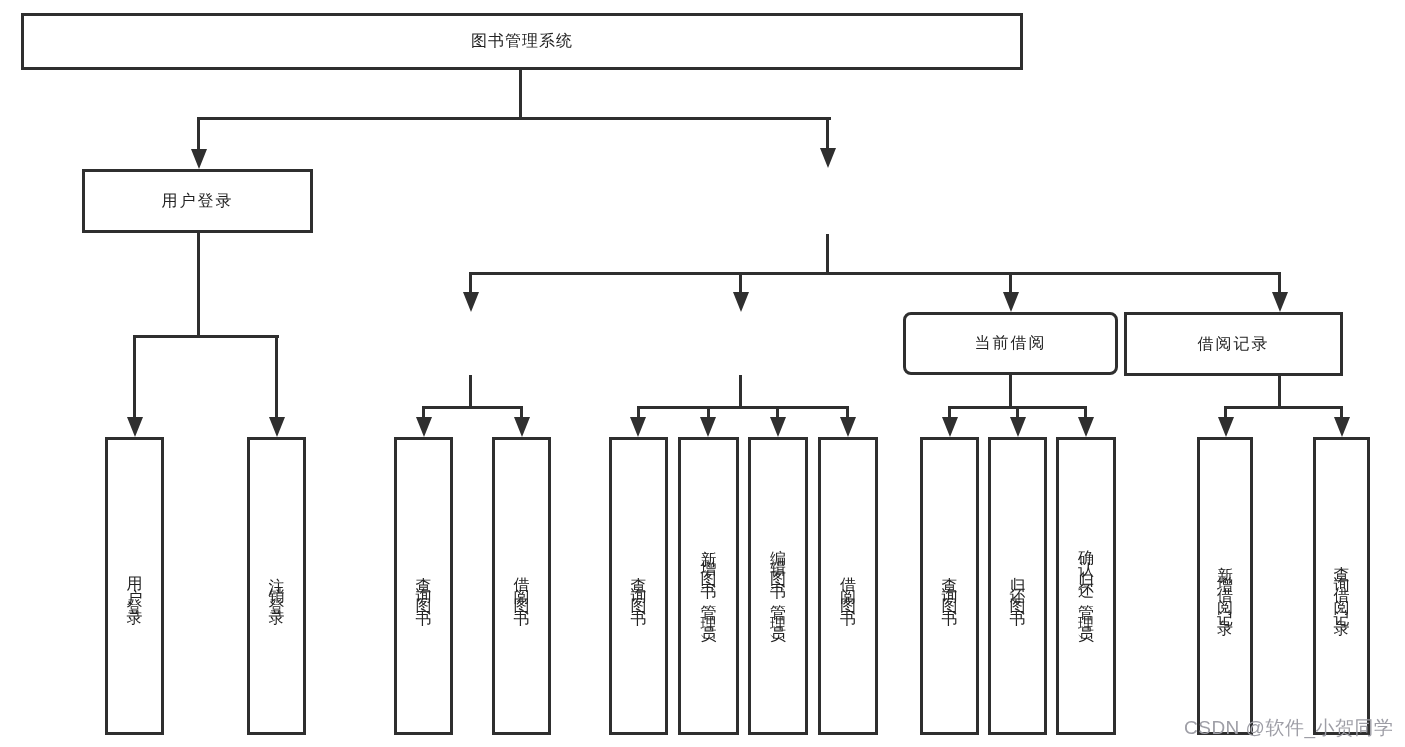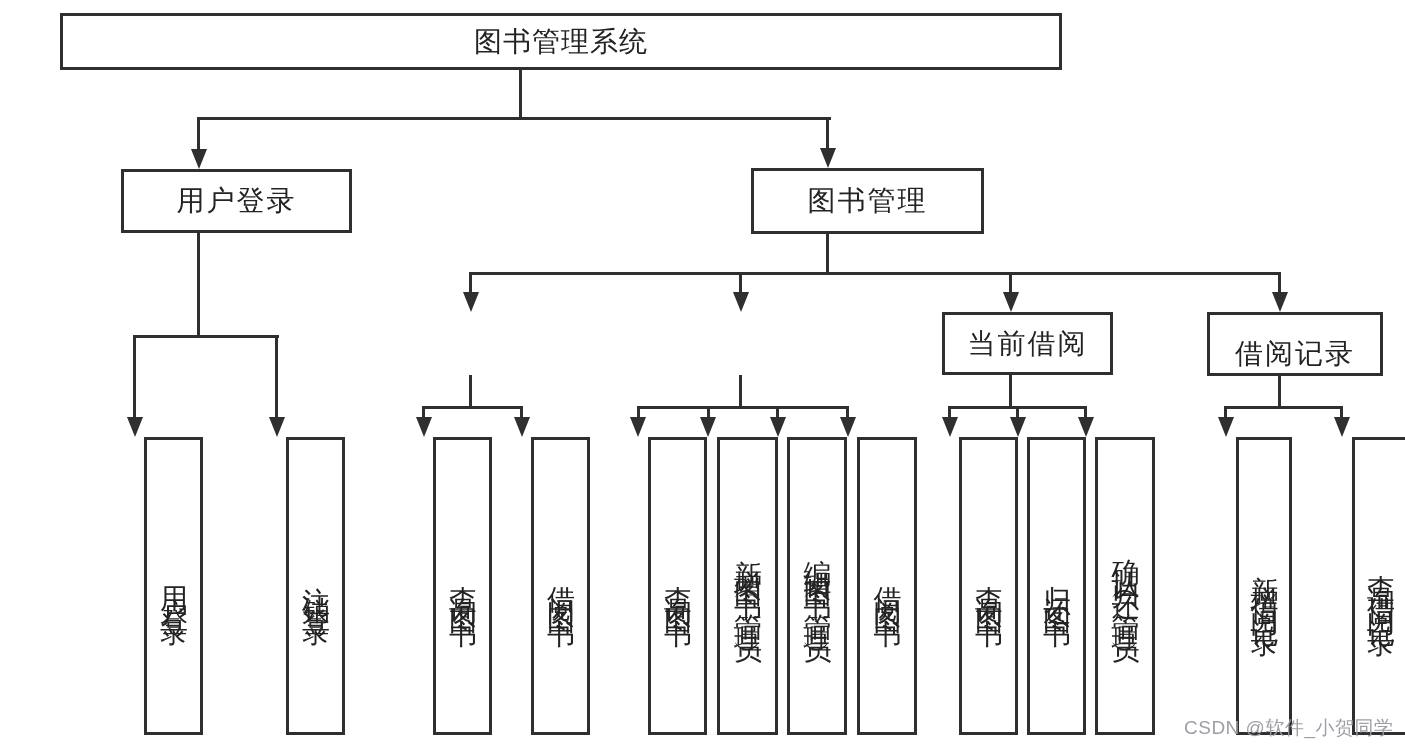--- a/index.html
+++ b/index.html
@@ -13,24 +13,23 @@
   }
   .box {
     position: absolute;
     box-sizing: border-box;
     background: #ffffff;
     border: 3px solid var(--line, #2f2f2f);
     display: flex;
     align-items: center;
     justify-content: center;
     color: var(--text, #232323);
-    font-size: 28px;
+    font-size: 16px;
     letter-spacing: 2px;
     text-align: center;
-    margin-left: 39px;
   }
   .leaf {
     writing-mode: vertical-rl;
     text-orientation: mixed;
     letter-spacing: 11px;
     line-height: 1;
     padding: 4px 0;
   }
   .vline { position: absolute; width: 3px; background: var(--line, #2f2f2f); }
   .hline { position: absolute; height: 3px; background: var(--line, #2f2f2f); }
@@ -62,46 +61,43 @@
   <div class="vline" style="left:519px; top:70px; height:48px;"></div>
   <div class="hline" style="left:197px; top:117px; width:634px;"></div>
   <div class="vline" style="left:197px; top:117px; height:33px;"></div>
   <div class="arrow" style="left:191px; top:149px;"></div>
   <div class="vline" style="left:826px; top:117px; height:33px;"></div>
   <div class="arrow" style="left:820px; top:148px;"></div>
 
   <div class="box" style="left:82px; top:169px; width:231px; height:64px;">
     <span>用户登录</span>
   </div>
-  <div class="box" style="left:712px; top:168px; width:233px; height:66px;">
-    <span>图书管理</span>
-  </div>
 
   <div class="vline" style="left:197px; top:233px; height:104px;"></div>
   <div class="hline" style="left:133px; top:335px; width:146px;"></div>
   <div class="vline" style="left:133px; top:335px; height:84px;"></div>
   <div class="arrow" style="left:127px; top:417px;"></div>
   <div class="vline" style="left:275px; top:335px; height:84px;"></div>
   <div class="arrow" style="left:269px; top:417px;"></div>
 
   <div class="vline" style="left:826px; top:234px; height:40px;"></div>
   <div class="hline" style="left:469px; top:272px; width:812px;"></div>
   <div class="vline" style="left:469px; top:272px; height:22px;"></div>
   <div class="arrow" style="left:463px; top:292px;"></div>
   <div class="vline" style="left:739px; top:272px; height:22px;"></div>
   <div class="arrow" style="left:733px; top:292px;"></div>
   <div class="vline" style="left:1009px; top:272px; height:22px;"></div>
   <div class="arrow" style="left:1003px; top:292px;"></div>
   <div class="vline" style="left:1278px; top:272px; height:22px;"></div>
   <div class="arrow" style="left:1272px; top:292px;"></div>
 
-  <div class="box" style="left:903px; top:312px; width:171px; height:63px;">
+  <div class="box" style="left:903px; top:312px; width:215px; height:63px;border-radius:8px;">
     <span>当前借阅</span>
   </div>
-  <div class="box" style="left:1168px; top:312px; width:176px; height:64px;align-items:flex-end;">
+  <div class="box" style="left:1124px; top:312px; width:219px; height:64px;">
     <span>借阅记录</span>
   </div>
 
   <div class="vline" style="left:469px; top:375px; height:33px;"></div>
   <div class="hline" style="left:422px; top:406px; width:101px;"></div>
   <div class="vline" style="left:422px; top:406px; height:13px;"></div>
   <div class="arrow" style="left:416px; top:417px;"></div>
   <div class="vline" style="left:520px; top:406px; height:13px;"></div>
   <div class="arrow" style="left:514px; top:417px;"></div>
 

